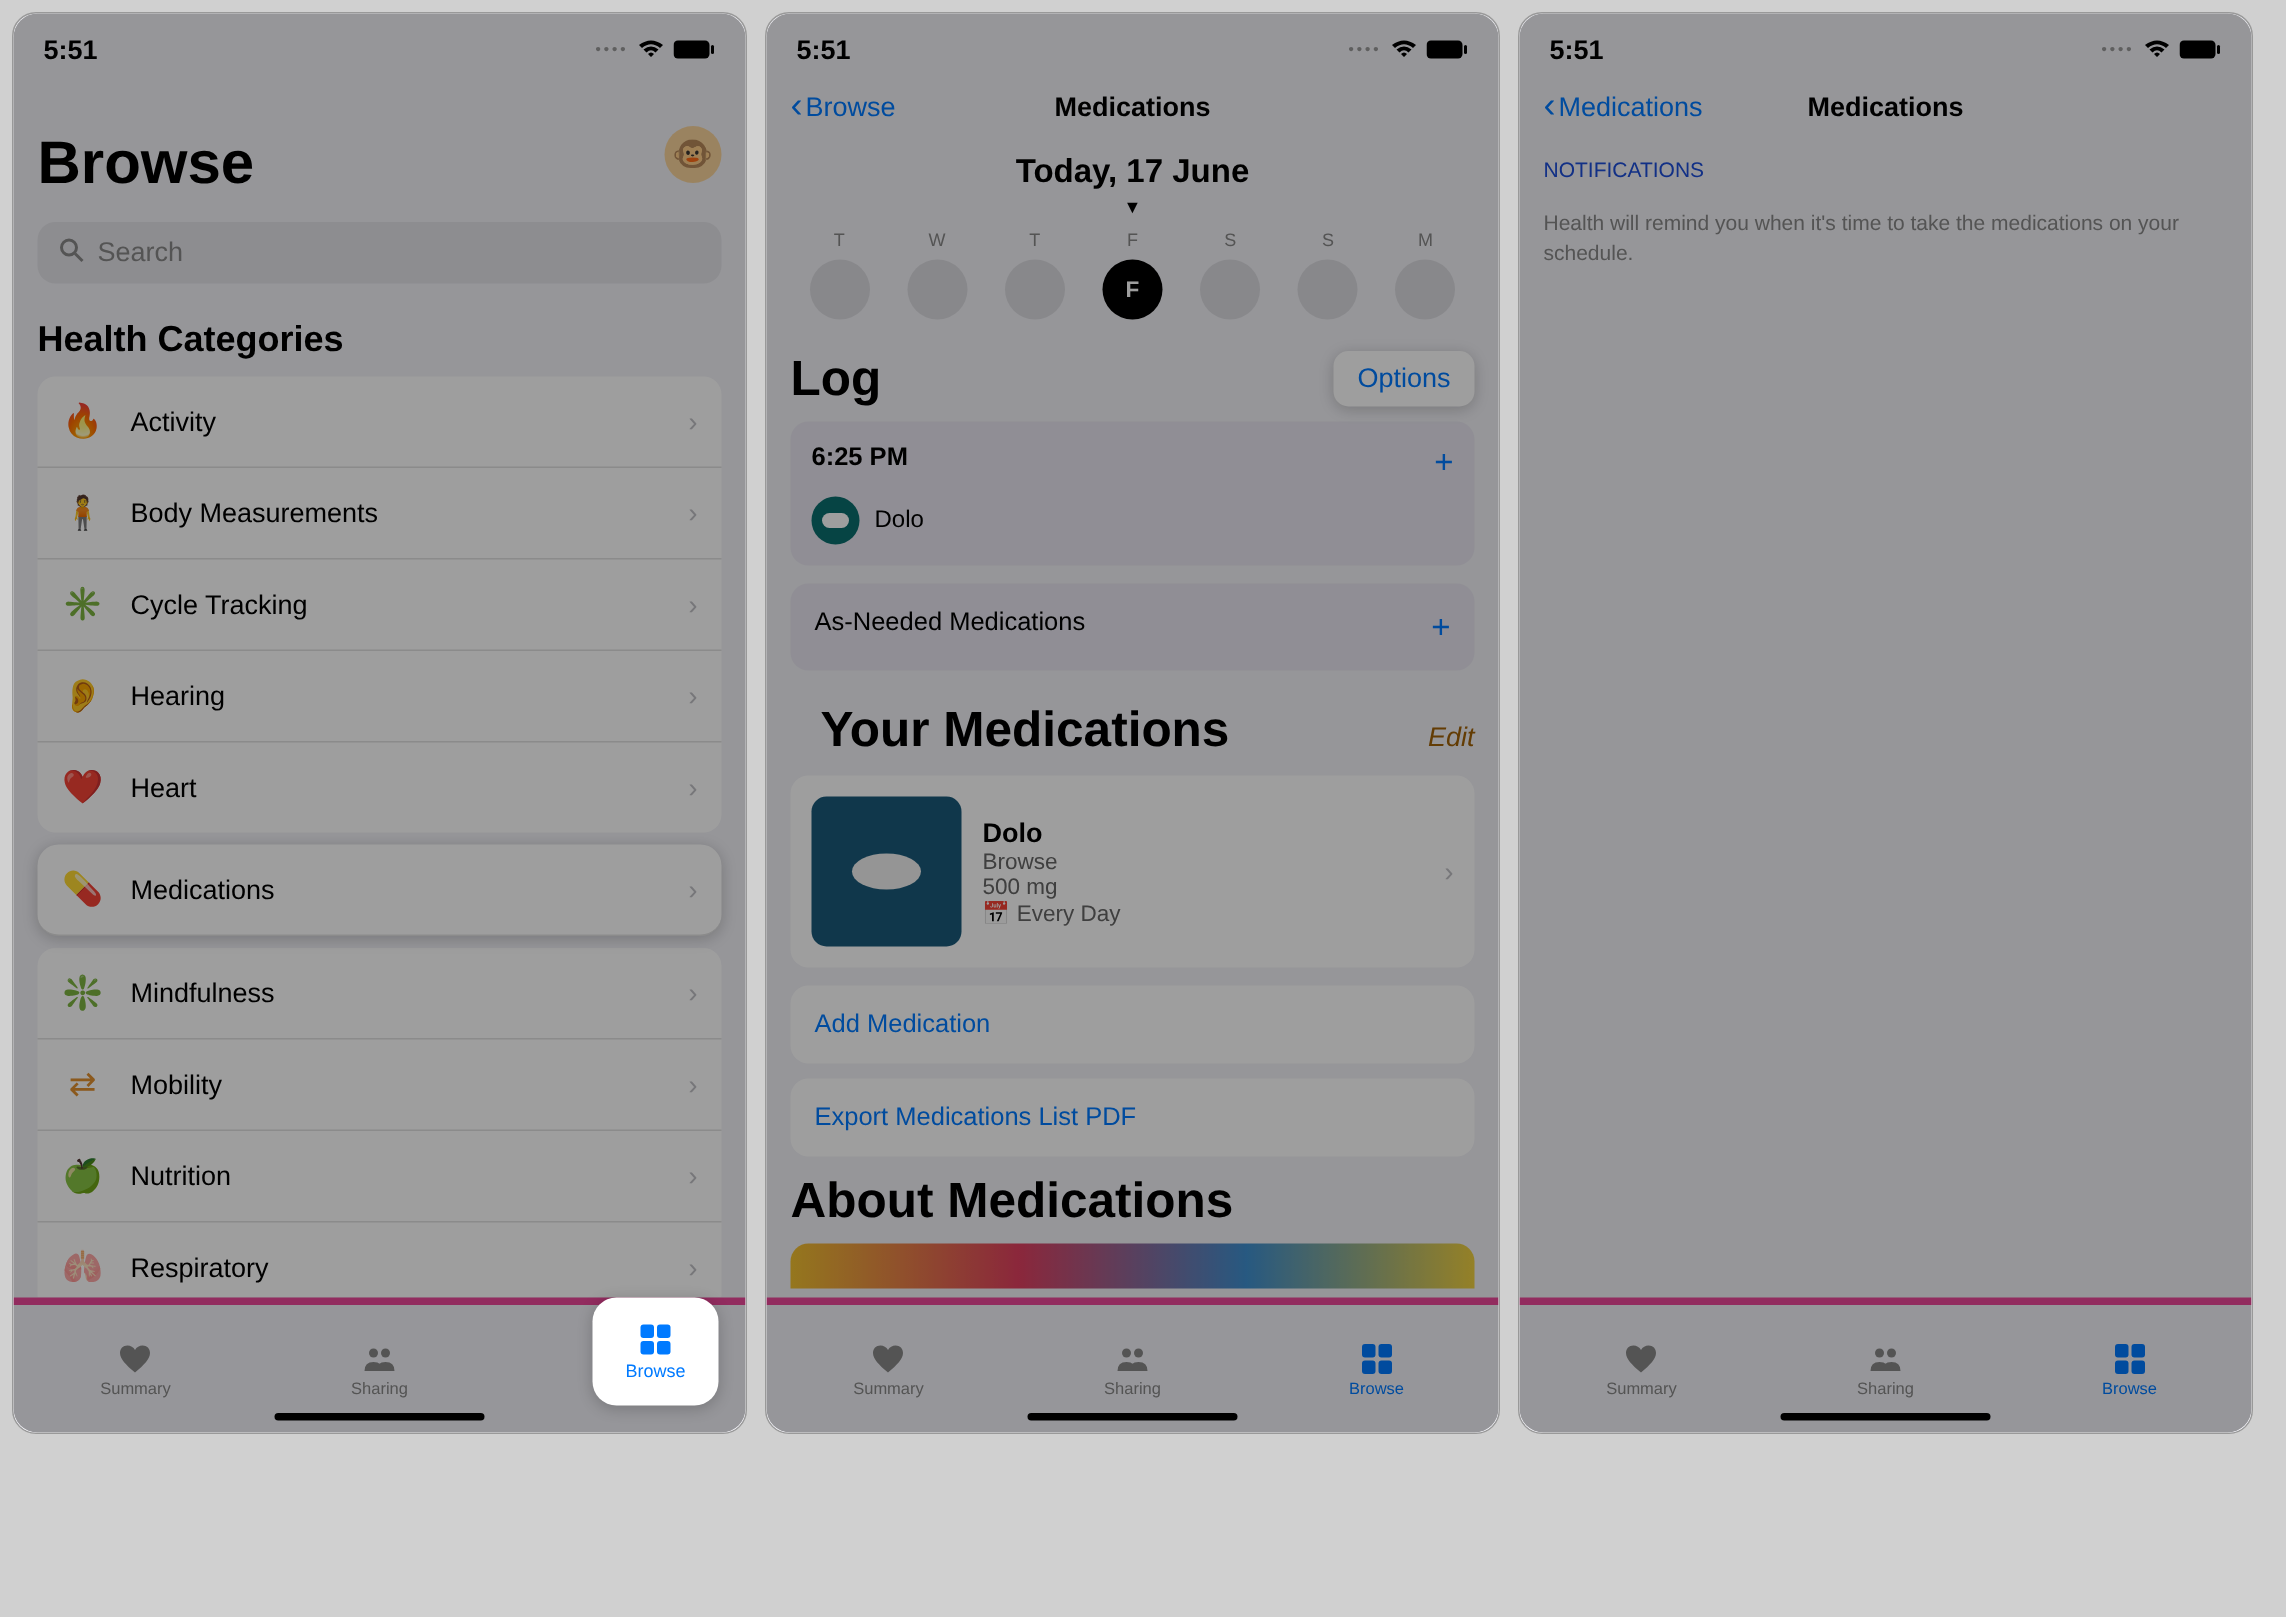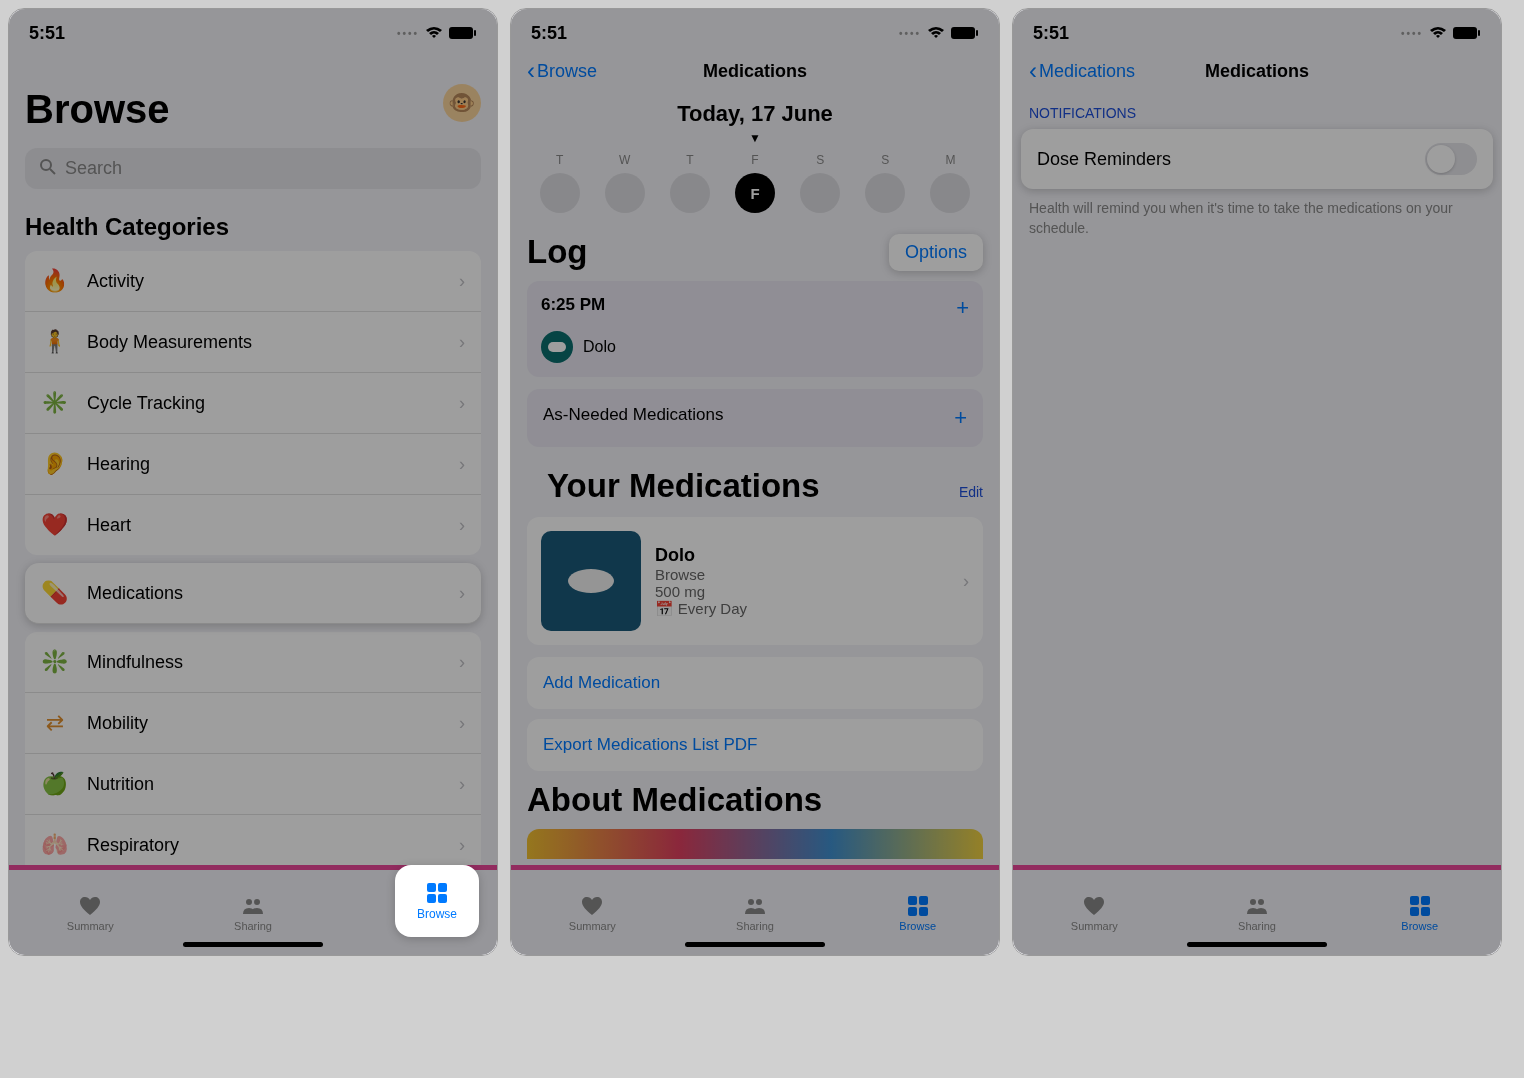--- a/index.html
+++ b/index.html
@@ -46,21 +46,21 @@
 .log-row { display: flex; align-items: center; justify-content: space-between; margin-bottom: 10px; }
 .log-h { font-size: 33px; font-weight: 700; }
 .options-btn { background: #fff; color: #007aff; padding: 8px 16px; border-radius: 10px; font-size: 18px; }
 .card { background: #e8e6f0; border-radius: 12px; padding: 14px; margin-bottom: 12px; }
 .card-time { font-weight: 600; font-size: 17px; margin-bottom: 10px; display: flex; justify-content: space-between; }
 .plus { color: #007aff; font-size: 22px; font-weight: 400; }
 .med-row { display: flex; align-items: center; gap: 10px; }
 .pill-icon { width: 32px; height: 32px; background: #0b6e6e; border-radius: 50%; display: flex; align-items: center; justify-content: center; }
 .as-needed { background: #e8e6f0; border-radius: 12px; padding: 16px; display: flex; justify-content: space-between; font-size: 17px; margin-bottom: 20px; }
 .ym-row { display: flex; justify-content: space-between; align-items: baseline; margin-left: 20px; }
-.edit-link { color: #1d4ed8; font-size: 14px; }
+.edit-link { color: #a16207; font-size: 18px; font-style: italic; }
 .med-card { background: #fff; border-radius: 12px; padding: 14px; display: flex; gap: 14px; align-items: center; margin: 12px 0; }
 .med-thumb { width: 100px; height: 100px; background: #1a5a7a; border-radius: 10px; display: flex; align-items: center; justify-content: center; }
 .med-info { flex: 1; }
 .med-name { font-weight: 600; font-size: 18px; }
 .med-sub { font-size: 15px; color: #666; }
 .action-btn { background: #fff; color: #007aff; border-radius: 12px; padding: 16px; font-size: 17px; margin-bottom: 10px; }
 
 
 .sec-label { color: #1d4ed8; font-size: 14px; text-transform: uppercase; margin: 20px 0 8px 16px; }
 .toggle-row { background: #fff; border-radius: 12px; padding: 14px 16px; display: flex; justify-content: space-between; align-items: center; font-size: 18px; }
@@ -334,24 +334,20 @@
   </div>
   <div class="nav" style="padding:0 16px">
     <div class="back">
         <span style="font-size:24px">‹</span>
         <span>Medications</span>
       </div>
     <div class="nav-title">Medications</div>
   </div>
   <div class="content" style="padding:0">
     <div class="sec-label">NOTIFICATIONS</div>
-    <div class="toggle-row highlight" style="margin:0 8px">
-      <span>Dose Reminders</span>
-      <div class="toggle"></div>
-    </div>
     <div class="help-text">Health will remind you when it's time to take the medications on your schedule.</div>
   </div>
   <div class="tabbar">
     <div class="tab">
         <svg class="tab-icon" viewBox="0 0 24 24">
           <path d="M12 21 C6 16 2 12 2 8 C2 5 4 3 7 3 C9 3 11 4 12 6 C13 4 15 3 17 3 C20 3 22 5 22 8 C22 12 18 16 12 21 Z" fill="#888"></path>
         </svg>
         <span>Summary</span>
       </div>
     <div class="tab">

